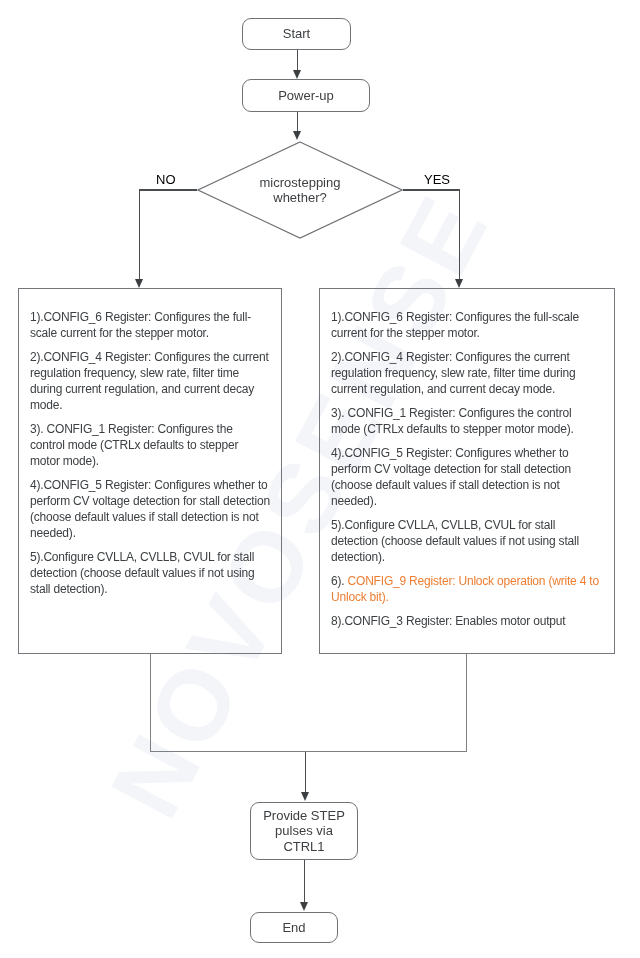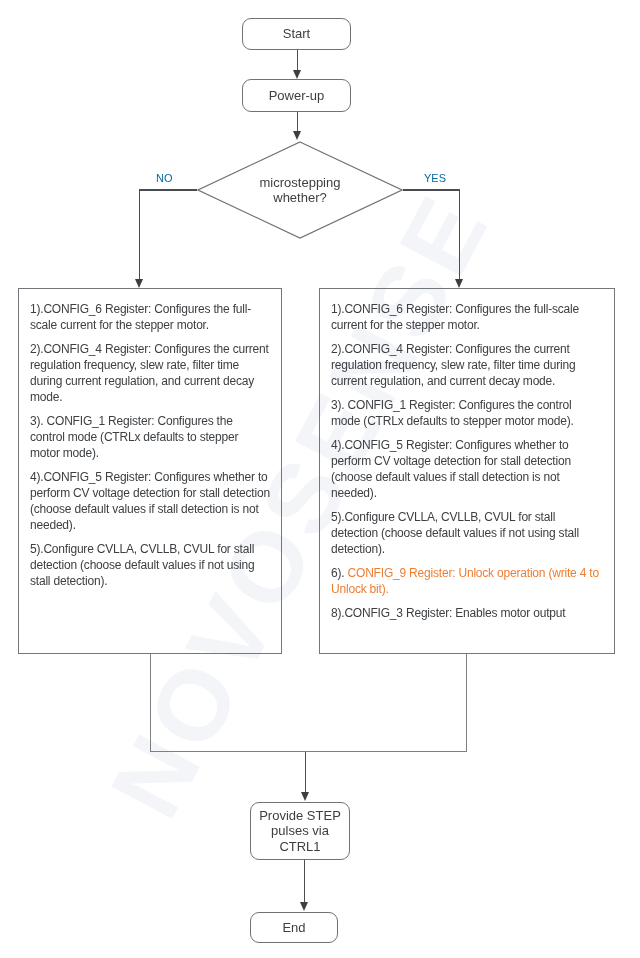--- a/index.html
+++ b/index.html
@@ -20,33 +20,33 @@
     display:flex;align-items:center;justify-content:center;text-align:center;
     font-size:13px;color:#3d4043;z-index:2;box-sizing:border-box;line-height:15.5px;
   }
 
   
   .bigbox{
     position:absolute;border:1.2px solid #73767a;background:transparent;
     box-sizing:border-box;padding:12px 11px 0 11px;overflow:hidden;
     font-size:12px;line-height:16px;letter-spacing:-0.2px;color:#3d4043;z-index:2;
   }
-  .bigbox p{margin:0 0 8px 0;}
+  .bigbox p{margin:8px 0 8px 0;}
   .accent{color:#ED7D31;}
 
   
   .line{position:absolute;background:#4a4d50;z-index:1;}
   .line.gray{background:#7c7f83;}
   .arrowhead{
     position:absolute;width:0;height:0;z-index:1;
     border-left:4.5px solid transparent;border-right:4.5px solid transparent;
     border-top:9px solid #3c3f42;
   }
 
-  .branch-label{position:absolute;font-size:11px;color:#0369a1;z-index:2;}
+  .branch-label{position:absolute;font-size:13px;color:#000000;z-index:2;}
 
   .diamond-wrap{position:absolute;left:197px;top:141px;width:206px;height:98px;z-index:2;}
   .diamond-text{
     position:absolute;left:0;top:0;width:206px;height:98px;
     display:flex;align-items:center;justify-content:center;text-align:center;
     font-size:13px;line-height:15px;color:#3d4043;
   }
   .diamond-text span{display:block;width:120px;}
   .node-inner{display:block;width:84px;}
 </style>
@@ -57,21 +57,21 @@
 
   <div class="watermark">NOVOSENSE</div>
 
   <div class="node" style="left:242px;top:18px;width:109px;height:32px;">
     <span>Start</span>
   </div>
 
   <div class="line" style="left:296.5px;top:50px;width:1.4px;height:21px;"></div>
   <div class="arrowhead" style="left:292.5px;top:70px;"></div>
 
-  <div class="node" style="left:242px;top:79px;width:109px;height:33px;">
+  <div class="node" style="left:242px;top:79px;width:128px;height:33px;">
     <span>Power-up</span>
   </div>
 
   <div class="line" style="left:296.5px;top:112px;width:1.4px;height:20px;"></div>
   <div class="arrowhead" style="left:292.5px;top:131px;"></div>
 
   <div class="diamond-wrap">
     <svg width="206" height="98" viewBox="0 0 206 98">
       <polygon points="103,1 205,49 103,97 1,49" fill="#ffffff" stroke="#6f7276" stroke-width="1.2"></polygon>
     </svg>
@@ -108,21 +108,21 @@
       <p><span>8).</span><span>CONFIG_3 Register: Enables motor output</span></p>
     </div>
 
   <div class="line gray" style="left:149.5px;top:654px;width:1.2px;height:98px;"></div>
   <div class="line gray" style="left:465.5px;top:654px;width:1.2px;height:98px;"></div>
   <div class="line gray" style="left:149.5px;top:751px;width:317px;height:1.2px;"></div>
 
   <div class="line" style="left:304.5px;top:752px;width:1.4px;height:41px;"></div>
   <div class="arrowhead" style="left:300.5px;top:792px;"></div>
 
-  <div class="node" style="left:250px;top:802px;width:100px;height:58px;">
+  <div class="node" style="left:250px;top:802px;width:108px;height:58px;">
     <span class="node-inner">Provide STEP pulses via CTRL1</span>
   </div>
 
   <div class="line" style="left:303.5px;top:860px;width:1.4px;height:43px;"></div>
   <div class="arrowhead" style="left:299.5px;top:902px;"></div>
 
   <div class="node" style="left:250px;top:912px;width:88px;height:31px;">
     <span>End</span>
   </div>
 

